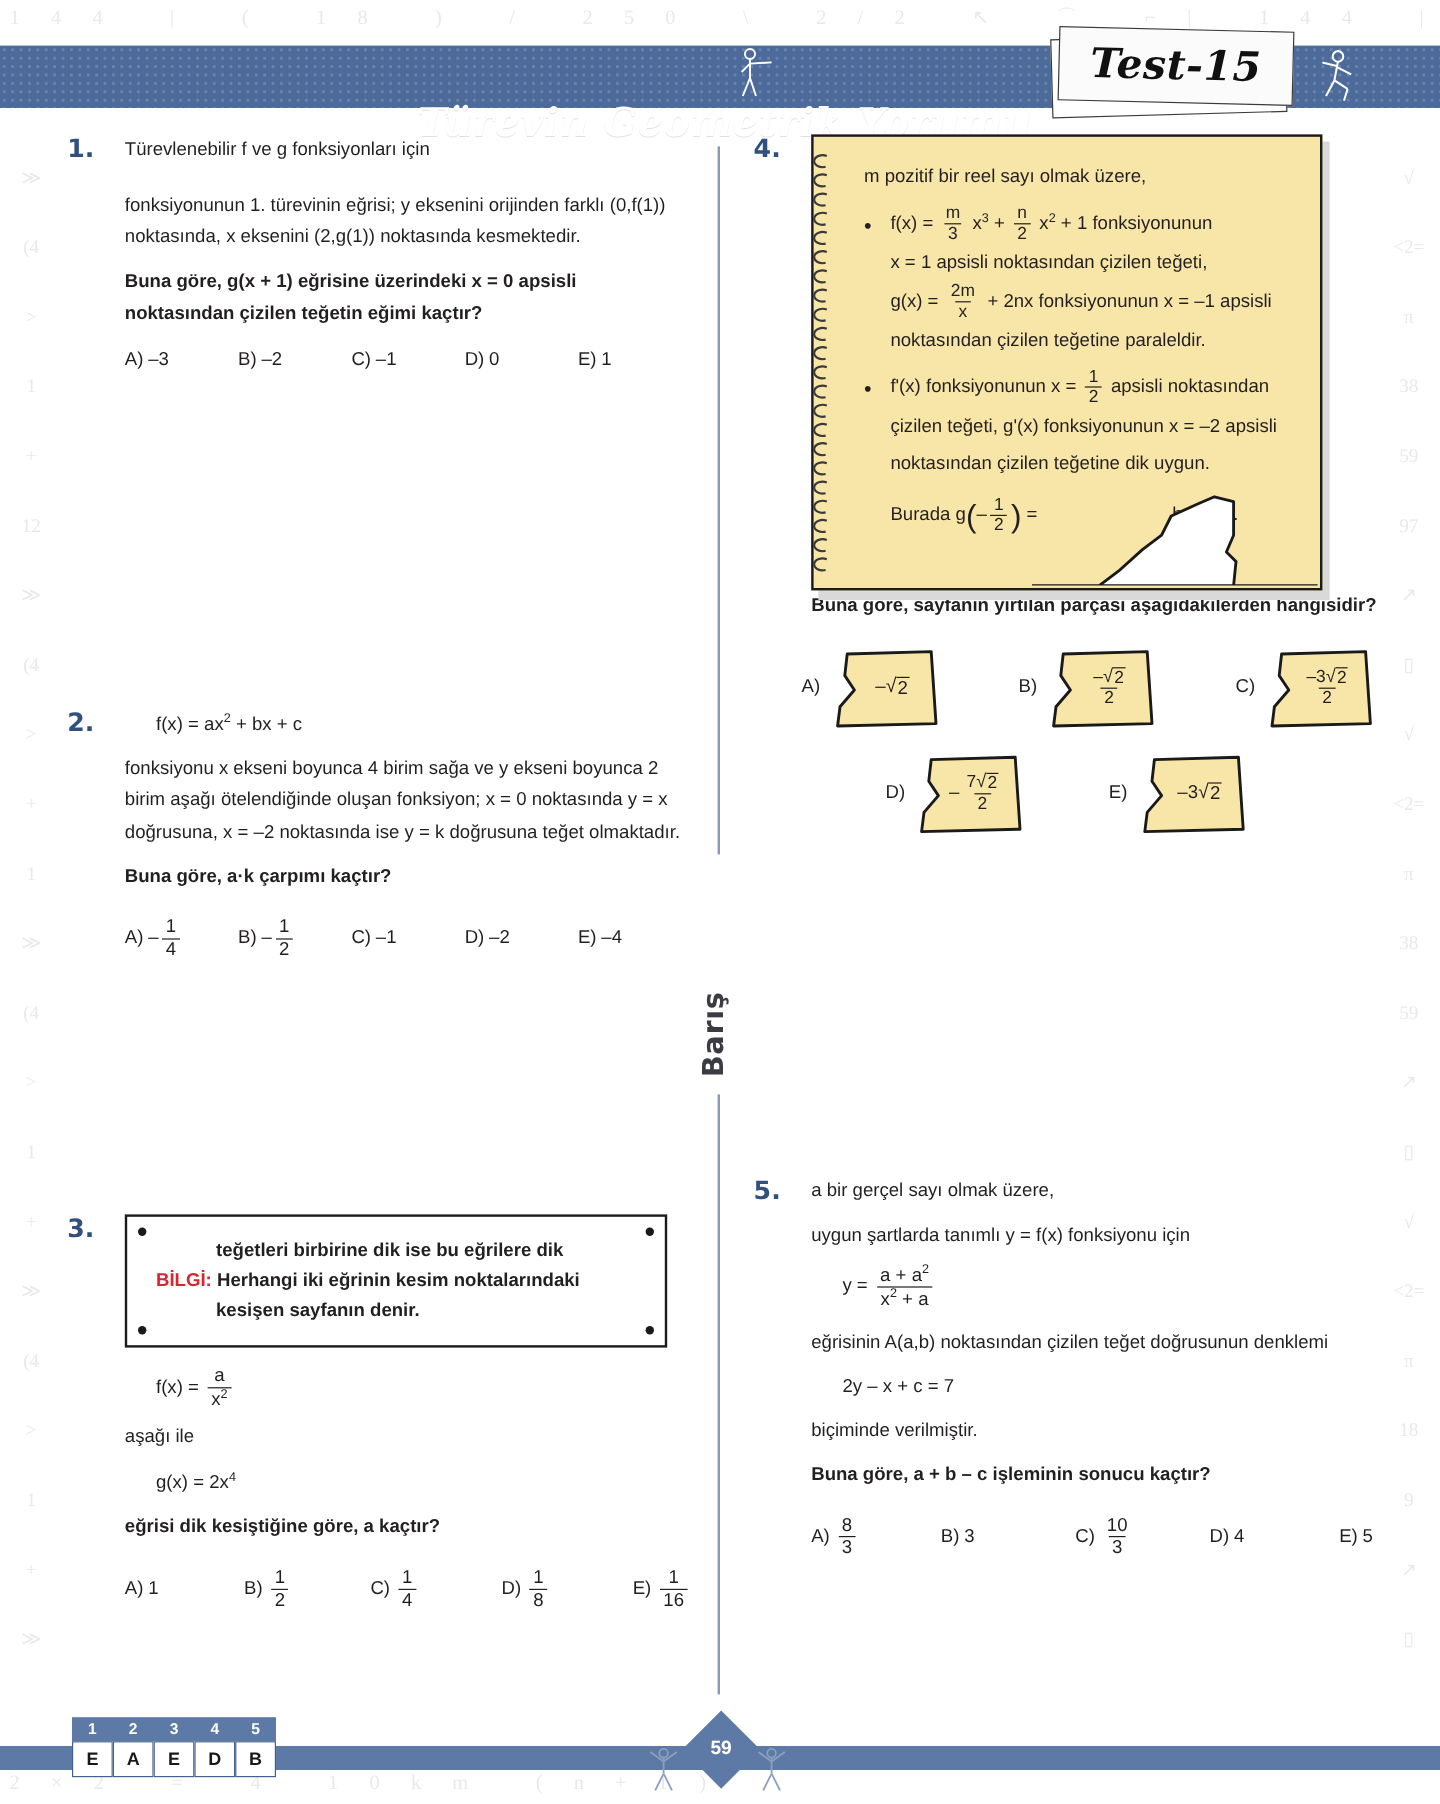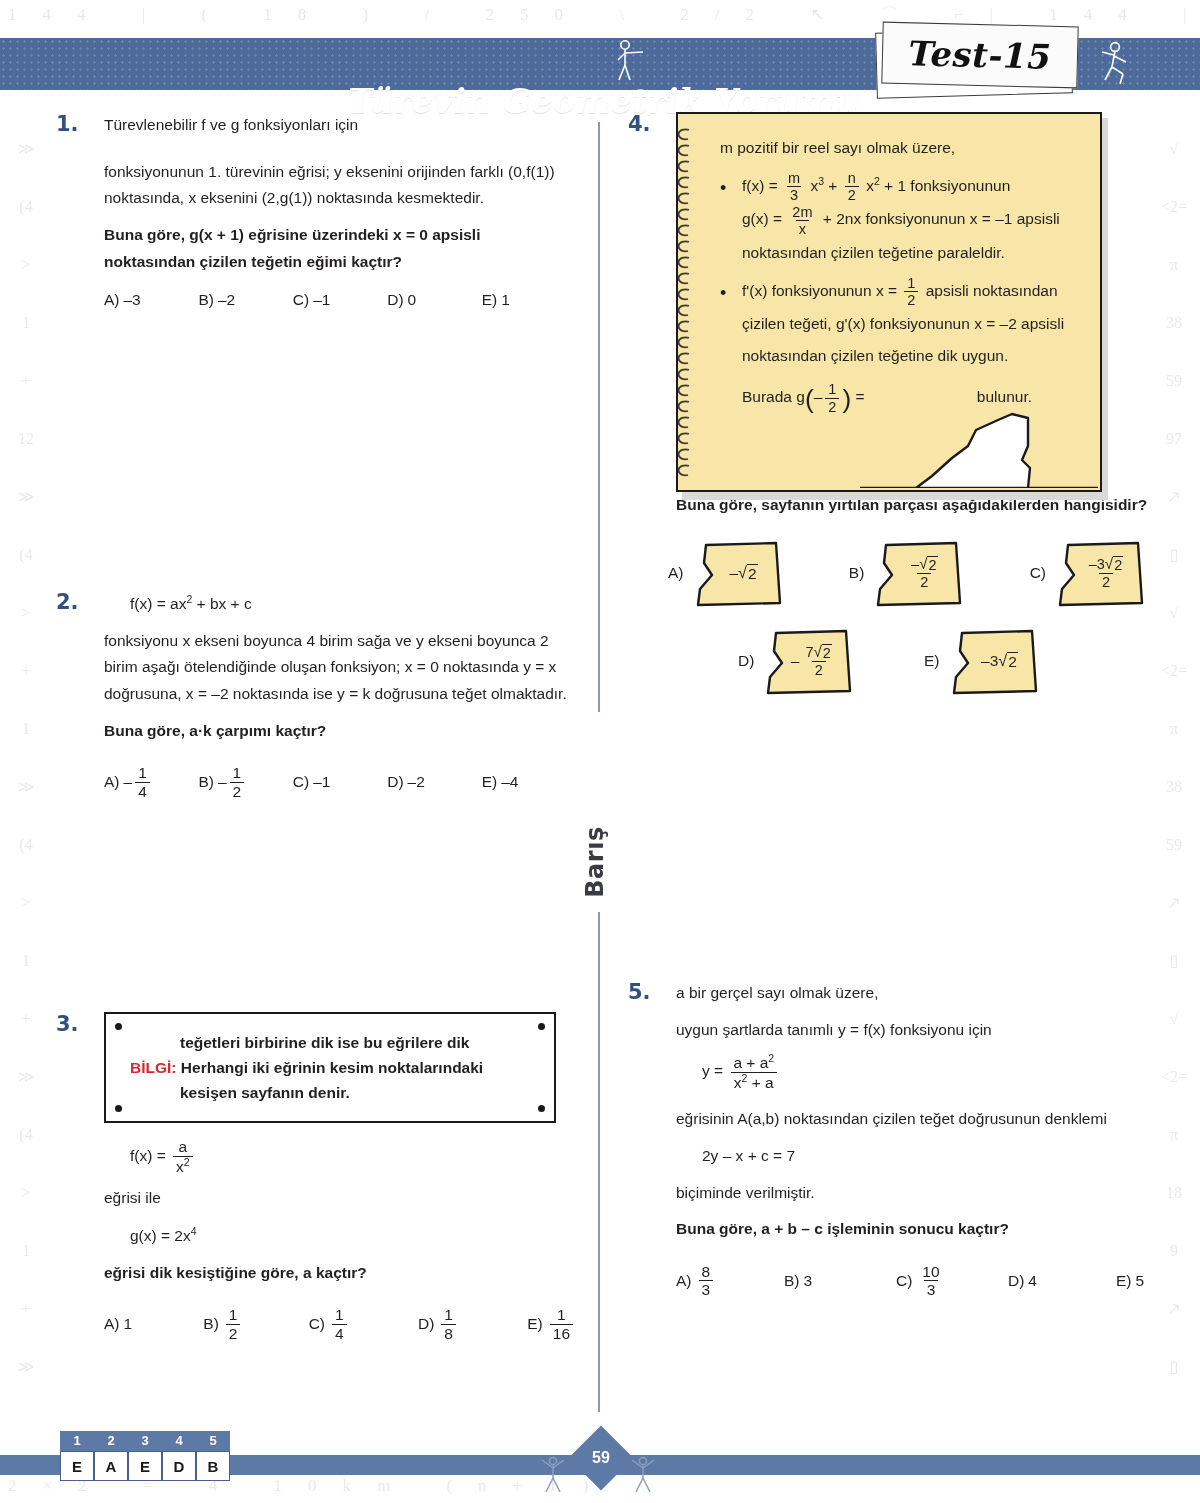--- a/index.html
+++ b/index.html
@@ -335,21 +335,21 @@
       <div class="qbody">
         <div class="gap-m"></div>
         <div class="qtext indent">
           <span>f(x) = </span>
           <span class="frac">
               <span class="num">a</span>
               <span class="den"><span>x</span><sup>2</sup></span>
             </span>
         </div>
         <div class="gap-s"></div>
-        <div class="qtext">eğrisi ile</div>
+        <div class="qtext">aşağı ile</div>
         <div class="gap-s"></div>
         <div class="qtext indent">
           <span>g(x) = 2x</span><sup>4</sup>
         </div>
         <div class="gap-s"></div>
         <div class="qtext bold">eğrisi dik kesiştiğine göre, a kaçtır?</div>
         <div class="opts q3" style="margin-top:20px">
           <div class="opt">
               <span class="lbl">A)</span>
               <span>1</span>
@@ -433,20 +433,21 @@
                     <span class="num">m</span>
                     <span class="den">3</span>
                   </span>
                 <span>x</span><sup>3</sup><span> + </span>
                 <span class="frac sm">
                     <span class="num">n</span>
                     <span class="den">2</span>
                   </span>
                 <span>x</span><sup>2</sup><span> + 1 fonksiyonunun</span>
               </div>
+              <div class="note-text">x = 1 apsisli noktasından çizilen teğeti,</div>
               <div class="note-text">
                 <span>g(x) = </span>
                 <span class="frac sm">
                     <span class="num">2m</span>
                     <span class="den">x</span>
                   </span>
                 <span> + 2nx fonksiyonunun x = –1 apsisli</span>
               </div>
               <div class="note-text">noktasından çizilen teğetine paraleldir.</div>
             </div>

